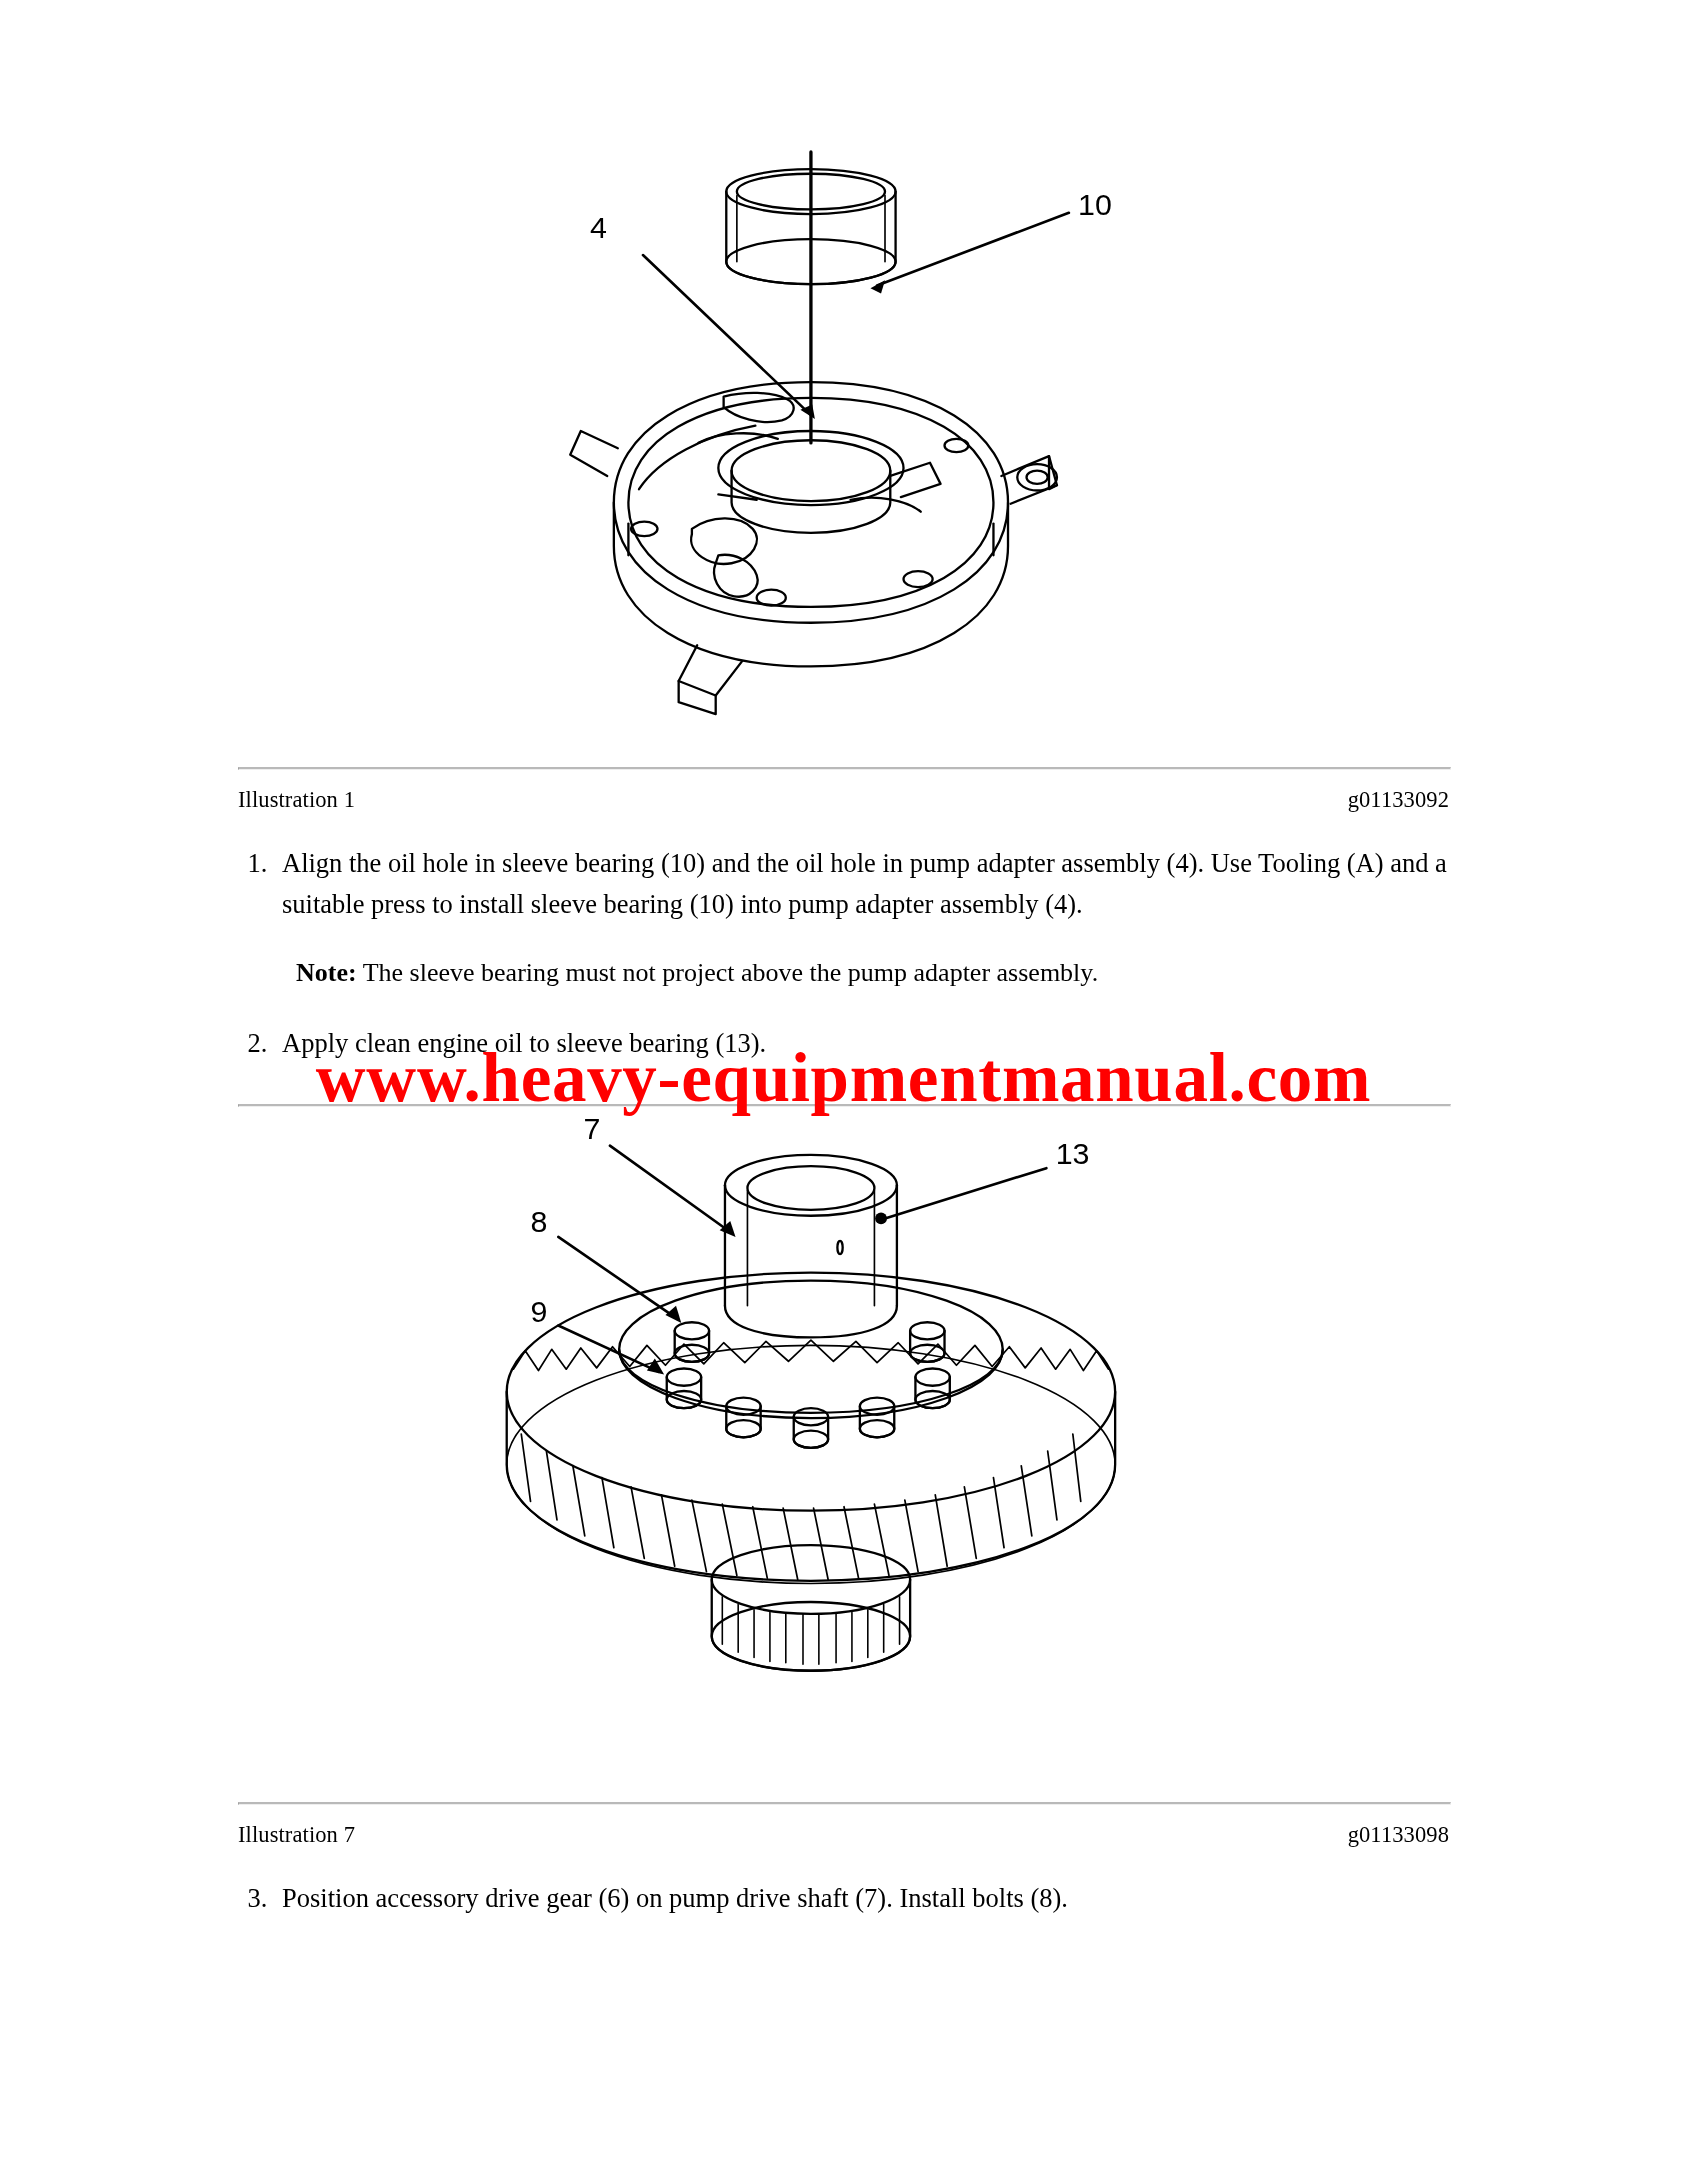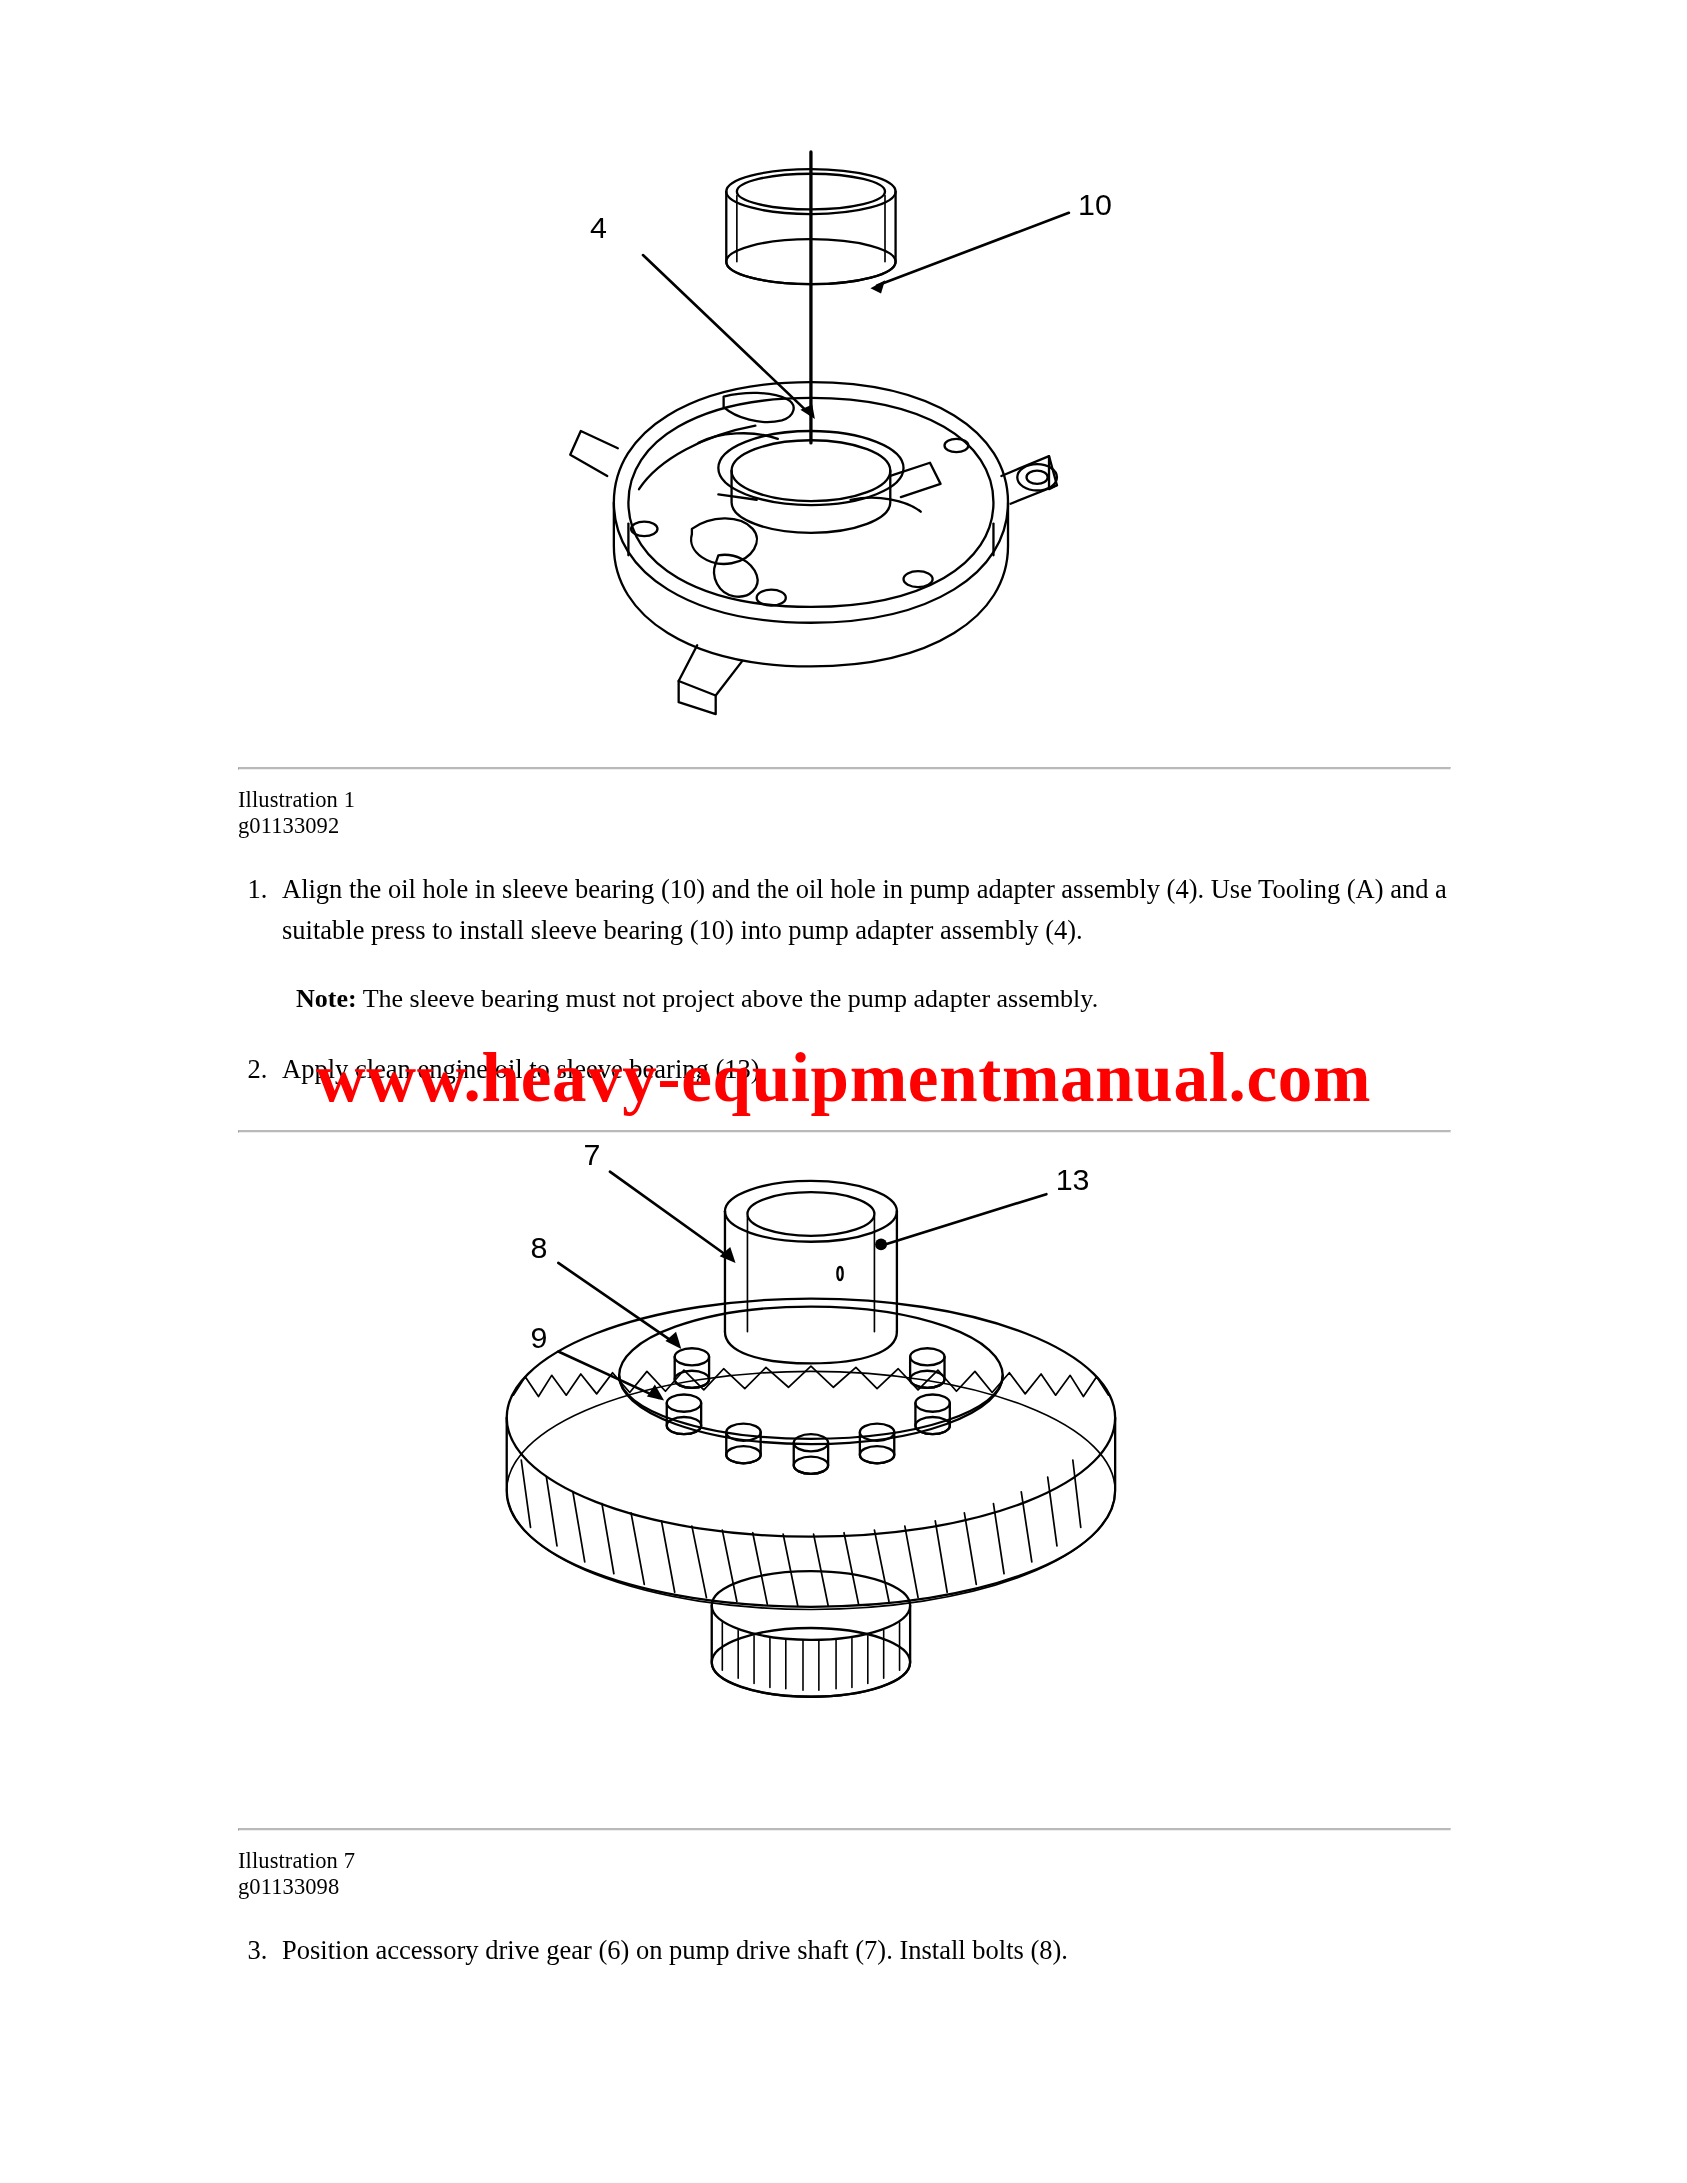--- a/index.html
+++ b/index.html
@@ -37,21 +37,20 @@
     width: 100%;
     margin: 0;
   }
   .figure-caption {
     display: flex;
     justify-content: space-between;
     align-items: baseline;
     font-size: 22.5px;
     padding-top: 17px;
     letter-spacing: 0.1px;
-    flex-direction: column;
   }
   .figure-caption .cap-left { text-align: left; }
   .figure-caption .cap-right { text-align: right; }
 
   
   .steps {
     font-size: 26.5px;
     line-height: 1.55;
   }
   .step {

